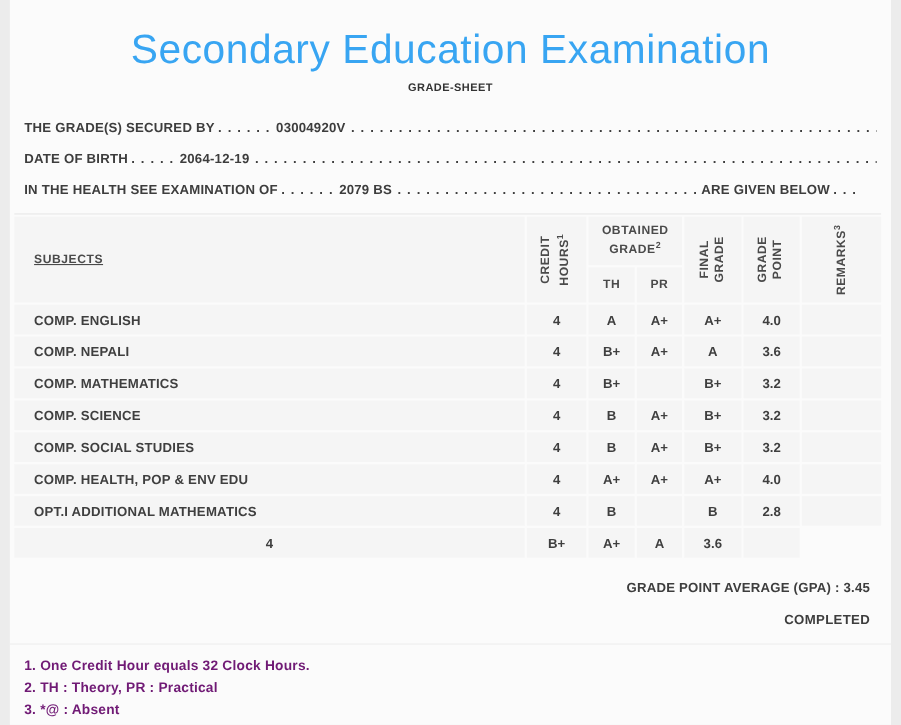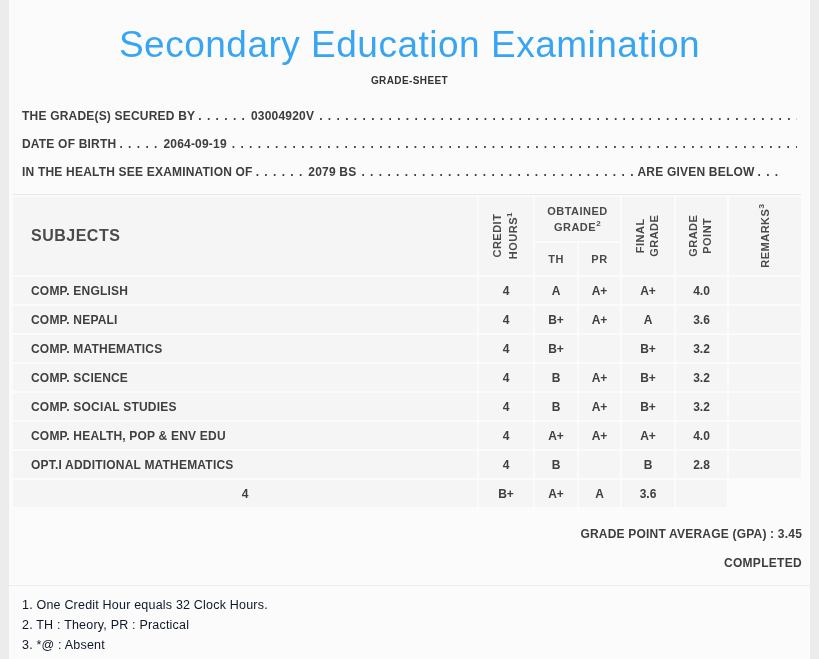--- a/index.html
+++ b/index.html
@@ -60,62 +60,62 @@
     background: #f5f5f5;
     color: #3f3f3f;
     font-size: 12px;
     font-weight: 700;
     display: flex;
     align-items: center;
     justify-content: center;
   }
   .cell.subject { justify-content: flex-start; padding-left: 18px; letter-spacing: 0.2px; }
   .hcell { color: #4a4a4a; font-size: 11px; letter-spacing: 0.5px; }
-  .h-subjects { grid-row: 1 / span 2; grid-column: 1; justify-content: flex-start; padding-left: 18px; font-size: 16px; }
+  .h-subjects { grid-row: 1 / span 2; grid-column: 1; justify-content: flex-start; padding-left: 18px; font-size: 11px; text-decoration: underline; }
   .h-credit   { grid-row: 1 / span 2; grid-column: 2; }
   .h-obtained { grid-row: 1; grid-column: 3 / span 2; }
   .h-th       { grid-row: 2; grid-column: 3; }
   .h-pr       { grid-row: 2; grid-column: 4; }
   .h-final    { grid-row: 1 / span 2; grid-column: 5; }
   .h-point    { grid-row: 1 / span 2; grid-column: 6; }
   .h-remarks  { grid-row: 1 / span 2; grid-column: 7; }
   .vert { transform: rotate(-90deg); text-align: center; line-height: 1.25; white-space: nowrap; }
   .center-2line { text-align: center; line-height: 1.35; }
   sup { font-size: 8px; }
 
-  .summary { padding: 0 8px; text-align: right; font-size: 12px; font-weight: 700; color: #3d3d3d; }
+  .summary { padding: 0 19px; text-align: right; font-size: 12px; font-weight: 700; color: #3d3d3d; }
   .gpa-line { margin-top: 17px; height: 20px; line-height: 20px; letter-spacing: 0.2px; }
   .status-line { margin-top: 9px; height: 20px; line-height: 20px; letter-spacing: 0.3px; }
 
   .footer-divider { margin-top: 12px; border-top: 1px solid #ededed; }
   .footnotes { margin-top: 9px; padding: 0 13px; }
   .footnote {
     font-size: 12.5px;
-    font-weight: 400;
-    color: #0f172a;
+    font-weight: 700;
+    color: #701a75;
     height: 20px;
     line-height: 20px;
     letter-spacing: 0.2px;
   }
   .footnote.indent { padding-left: 16px; }
 </style>
 </head>
 <body>
 
 <div class="page">
 
   <div class="page-title">Secondary Education Examination</div>
   <div class="page-subtitle">GRADE-SHEET</div>
 
   <div class="info-section">
     <div class="info-line">
       <span>THE GRADE(S) SECURED BY</span><span class="dots">. . . . . .</span><span class="value">03004920V</span><span class="dots">. . . . . . . . . . . . . . . . . . . . . . . . . . . . . . . . . . . . . . . . . . . . . . . . . . . . . . . . . . . . . .</span>
     </div>
     <div class="info-line">
-      <span>DATE OF BIRTH</span><span class="dots">. . . . .</span><span class="value">2064-09-19</span><span class="dots">. . . . . . . . . . . . . . . . . . . . . . . . . . . . . . . . . . . . . . . . . . . . . . . . . . . . . . . . . . . . . . . . . . . . . .</span>
+      <span>DATE OF BIRTH</span><span class="dots">. . . . .</span><span class="value">2064-12-19</span><span class="dots">. . . . . . . . . . . . . . . . . . . . . . . . . . . . . . . . . . . . . . . . . . . . . . . . . . . . . . . . . . . . . . . . . . . . . .</span>
     </div>
     <div class="info-line">
       <span>IN THE HEALTH SEE EXAMINATION OF</span><span class="dots">. . . . . .</span><span class="value">2079 BS</span><span class="dots">. . . . . . . . . . . . . . . . . . . . . . . . . . . . . . . .</span><span>ARE GIVEN BELOW</span><span class="dots">. . .</span>
     </div>
   </div>
 
   <div class="grade-table">
 
     <div class="cell hcell h-subjects">SUBJECTS</div>
 

